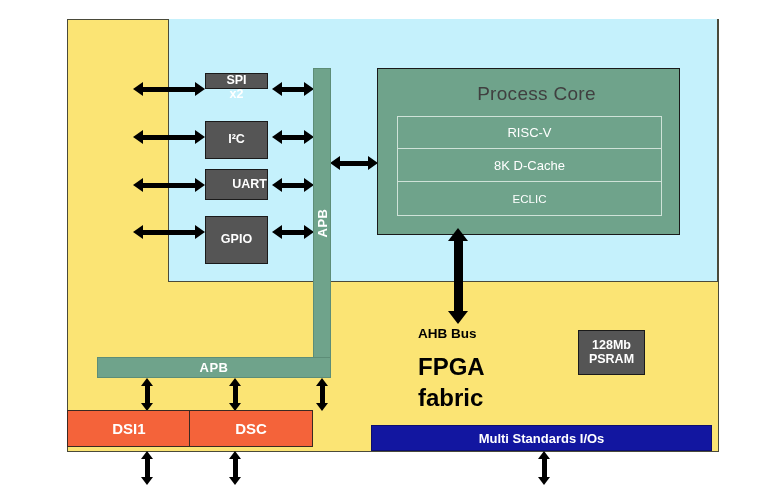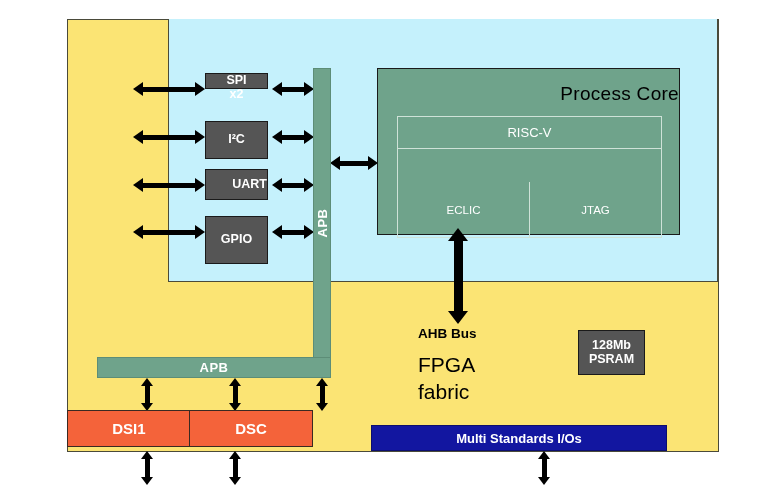--- a/index.html
+++ b/index.html
@@ -25,54 +25,54 @@
 
   
   .periph{position:absolute;background:#555555;border:1.5px solid #1a1a1a;box-sizing:border-box;
           display:flex;flex-direction:column;align-items:center;justify-content:center;
           color:#ffffff;font-size:12.5px;font-weight:bold;line-height:1.08;text-align:center;}
   .periph span{display:block;}
 
   
   #process-core{position:absolute;left:377px;top:68px;width:303px;height:167px;
                 background:#6FA38B;border:1.5px solid #1a1a1a;box-sizing:border-box;}
-  #core-title{position:absolute;top:14px;left:0;width:100%;text-align:right;
-              color:#000000;font-size:19px;font-weight:normal;letter-spacing:.3px;}
-  #core-grid{position:absolute;left:19px;top:47px;width:265px;height:122px;
+  #core-title{position:absolute;top:14px;left:8px;width:100%;text-align:center;
+              color:#404040;font-size:19px;font-weight:normal;letter-spacing:.3px;}
+  #core-grid{position:absolute;left:19px;top:47px;width:265px;height:100px;
              border:1px solid #cfe2d8;box-sizing:border-box;display:flex;flex-direction:column;}
   .core-row{display:flex;flex:1 1 0;}
   .core-row.r1{flex:0 0 32px;}
   .core-row.r2{flex:0 0 33px;}
   .core-row.r3{flex:1 1 auto;}
   .core-cell{flex:1 1 0;display:flex;align-items:center;justify-content:center;
              color:#ffffff;font-size:13px;box-sizing:border-box;
              border-right:1px solid #cfe2d8;border-bottom:1px solid #cfe2d8;}
   .core-row.r3 .core-cell{font-size:11.5px;border-bottom:none;}
   .core-cell:last-child{border-right:none;}
 
   
   #psram{left:578px;top:330px;width:67px;height:45px;}
   #psram span{font-size:12.5px;}
 
-  #multi-io{position:absolute;left:371px;top:425px;width:296px;height:26px;
+  #multi-io{position:absolute;left:371px;top:425px;width:341px;height:26px;
             background:#1216A0;border:1.5px solid #0c0e6e;box-sizing:border-box;
             display:flex;align-items:center;justify-content:center;
             color:#ffffff;font-size:13px;font-weight:bold;}
 
   
   #dsi-row{position:absolute;left:67px;top:410px;width:246px;height:37px;display:flex;}
   .dsi-cell{flex:1 1 0;background:#F4633A;border:1.5px solid #3a2a22;margin-left:-1.5px;
             box-sizing:border-box;display:flex;align-items:center;justify-content:center;
             color:#ffffff;font-size:15px;font-weight:bold;}
   .dsi-cell:first-child{margin-left:0;}
 
   
   .plain-label{position:absolute;color:#000000;font-weight:bold;}
   #ahb-label{left:418px;top:326px;font-size:13.5px;}
-  #fpga-label{left:418px;top:352px;font-size:21px;line-height:1.28;font-weight:normal;}
+  #fpga-label{left:418px;top:352px;font-size:24px;line-height:1.28;font-weight:bold;}
 
   
   .arrow{position:absolute;}
   .arrow .shaft{position:absolute;background:#000000;}
   .arrow .head{position:absolute;width:0;height:0;}
 
   
   .harrow .shaft{height:5px;top:50%;margin-top:-2.5px;left:9px;right:9px;}
   .harrow .head.l{left:0;top:50%;margin-top:-7px;border-top:7px solid transparent;
                   border-bottom:7px solid transparent;border-right:10px solid #000;}
@@ -168,24 +168,24 @@
     <span>GPIO</span>
   </div>
 
   <div id="process-core">
     <div id="core-title">Process Core</div>
     <div id="core-grid">
       <div class="core-row r1">
         <div class="core-cell">RISC-V</div>
       </div>
       <div class="core-row r2">
+        <div class="core-cell">8K D-Cache</div>
       </div>
       <div class="core-row r3">
         <div class="core-cell">ECLIC</div>
-        <div class="core-cell">JTAG</div>
       </div>
     </div>
   </div>
 
   <div class="arrow varrow fat" style="left:447px;top:228px;width:22px;height:96px;">
     <div class="head t"></div>
       <div class="shaft"></div>
       <div class="head b"></div>
   </div>
   <div class="plain-label" id="ahb-label">AHB Bus</div>

